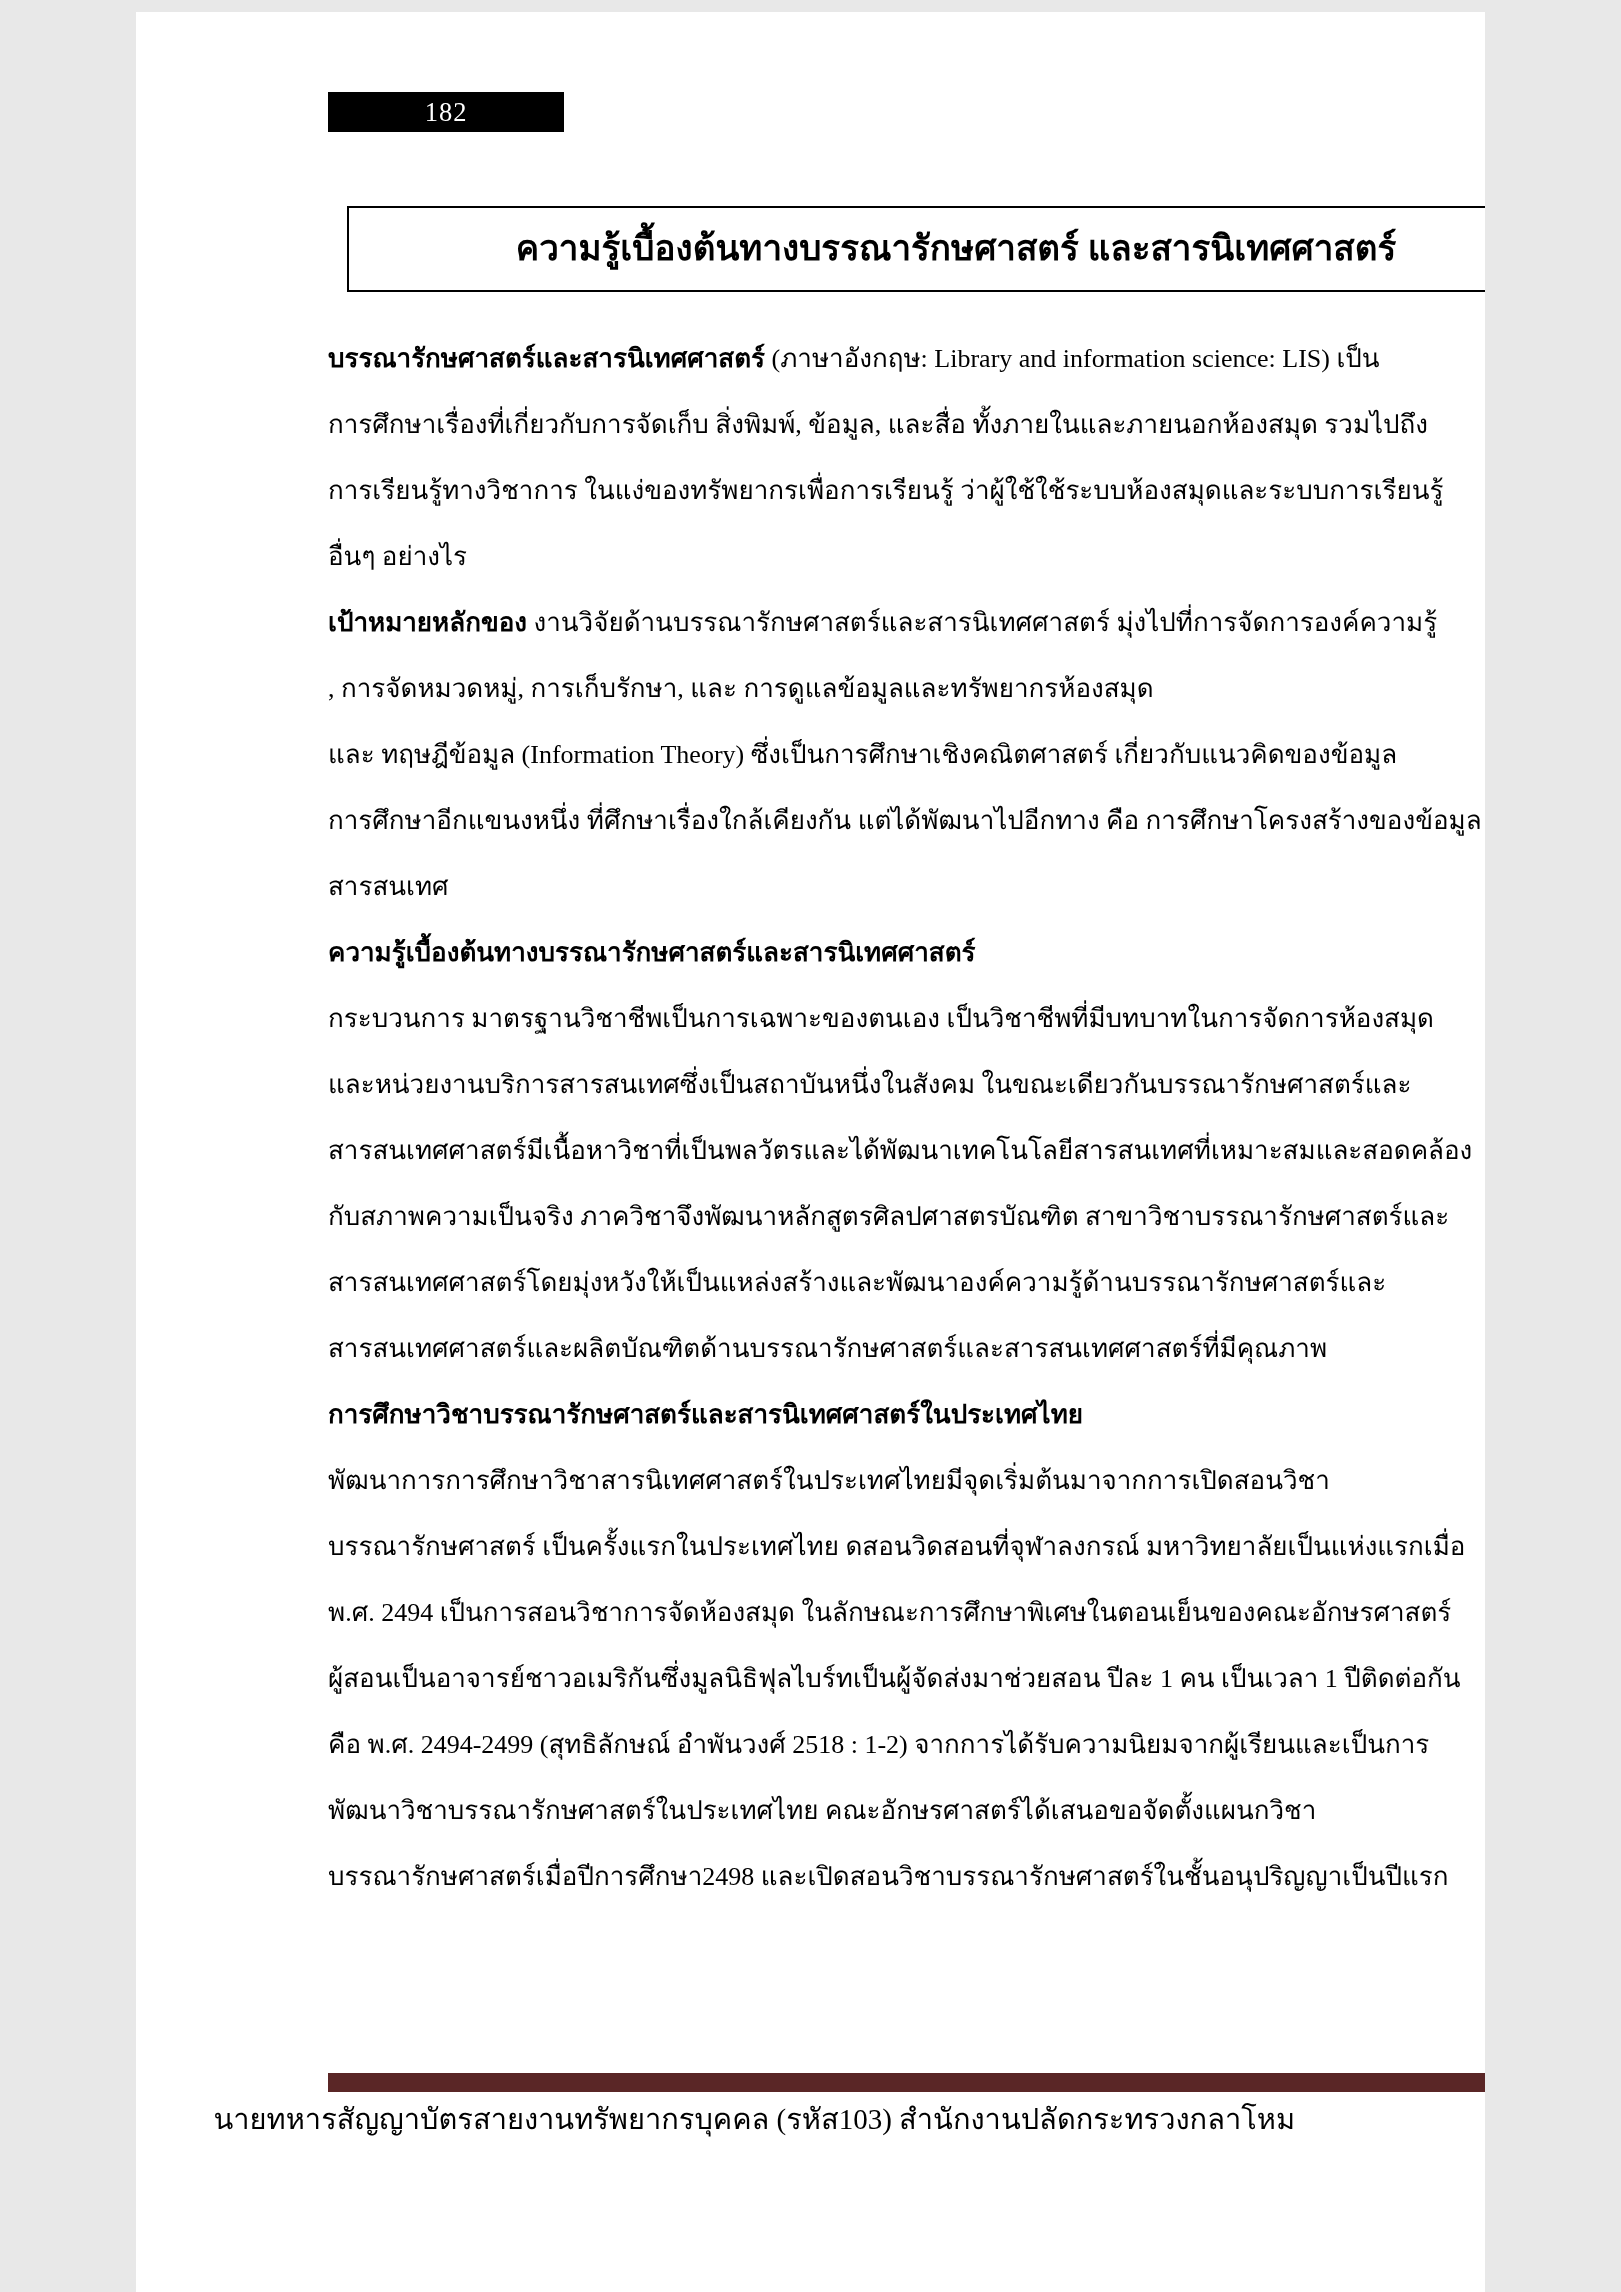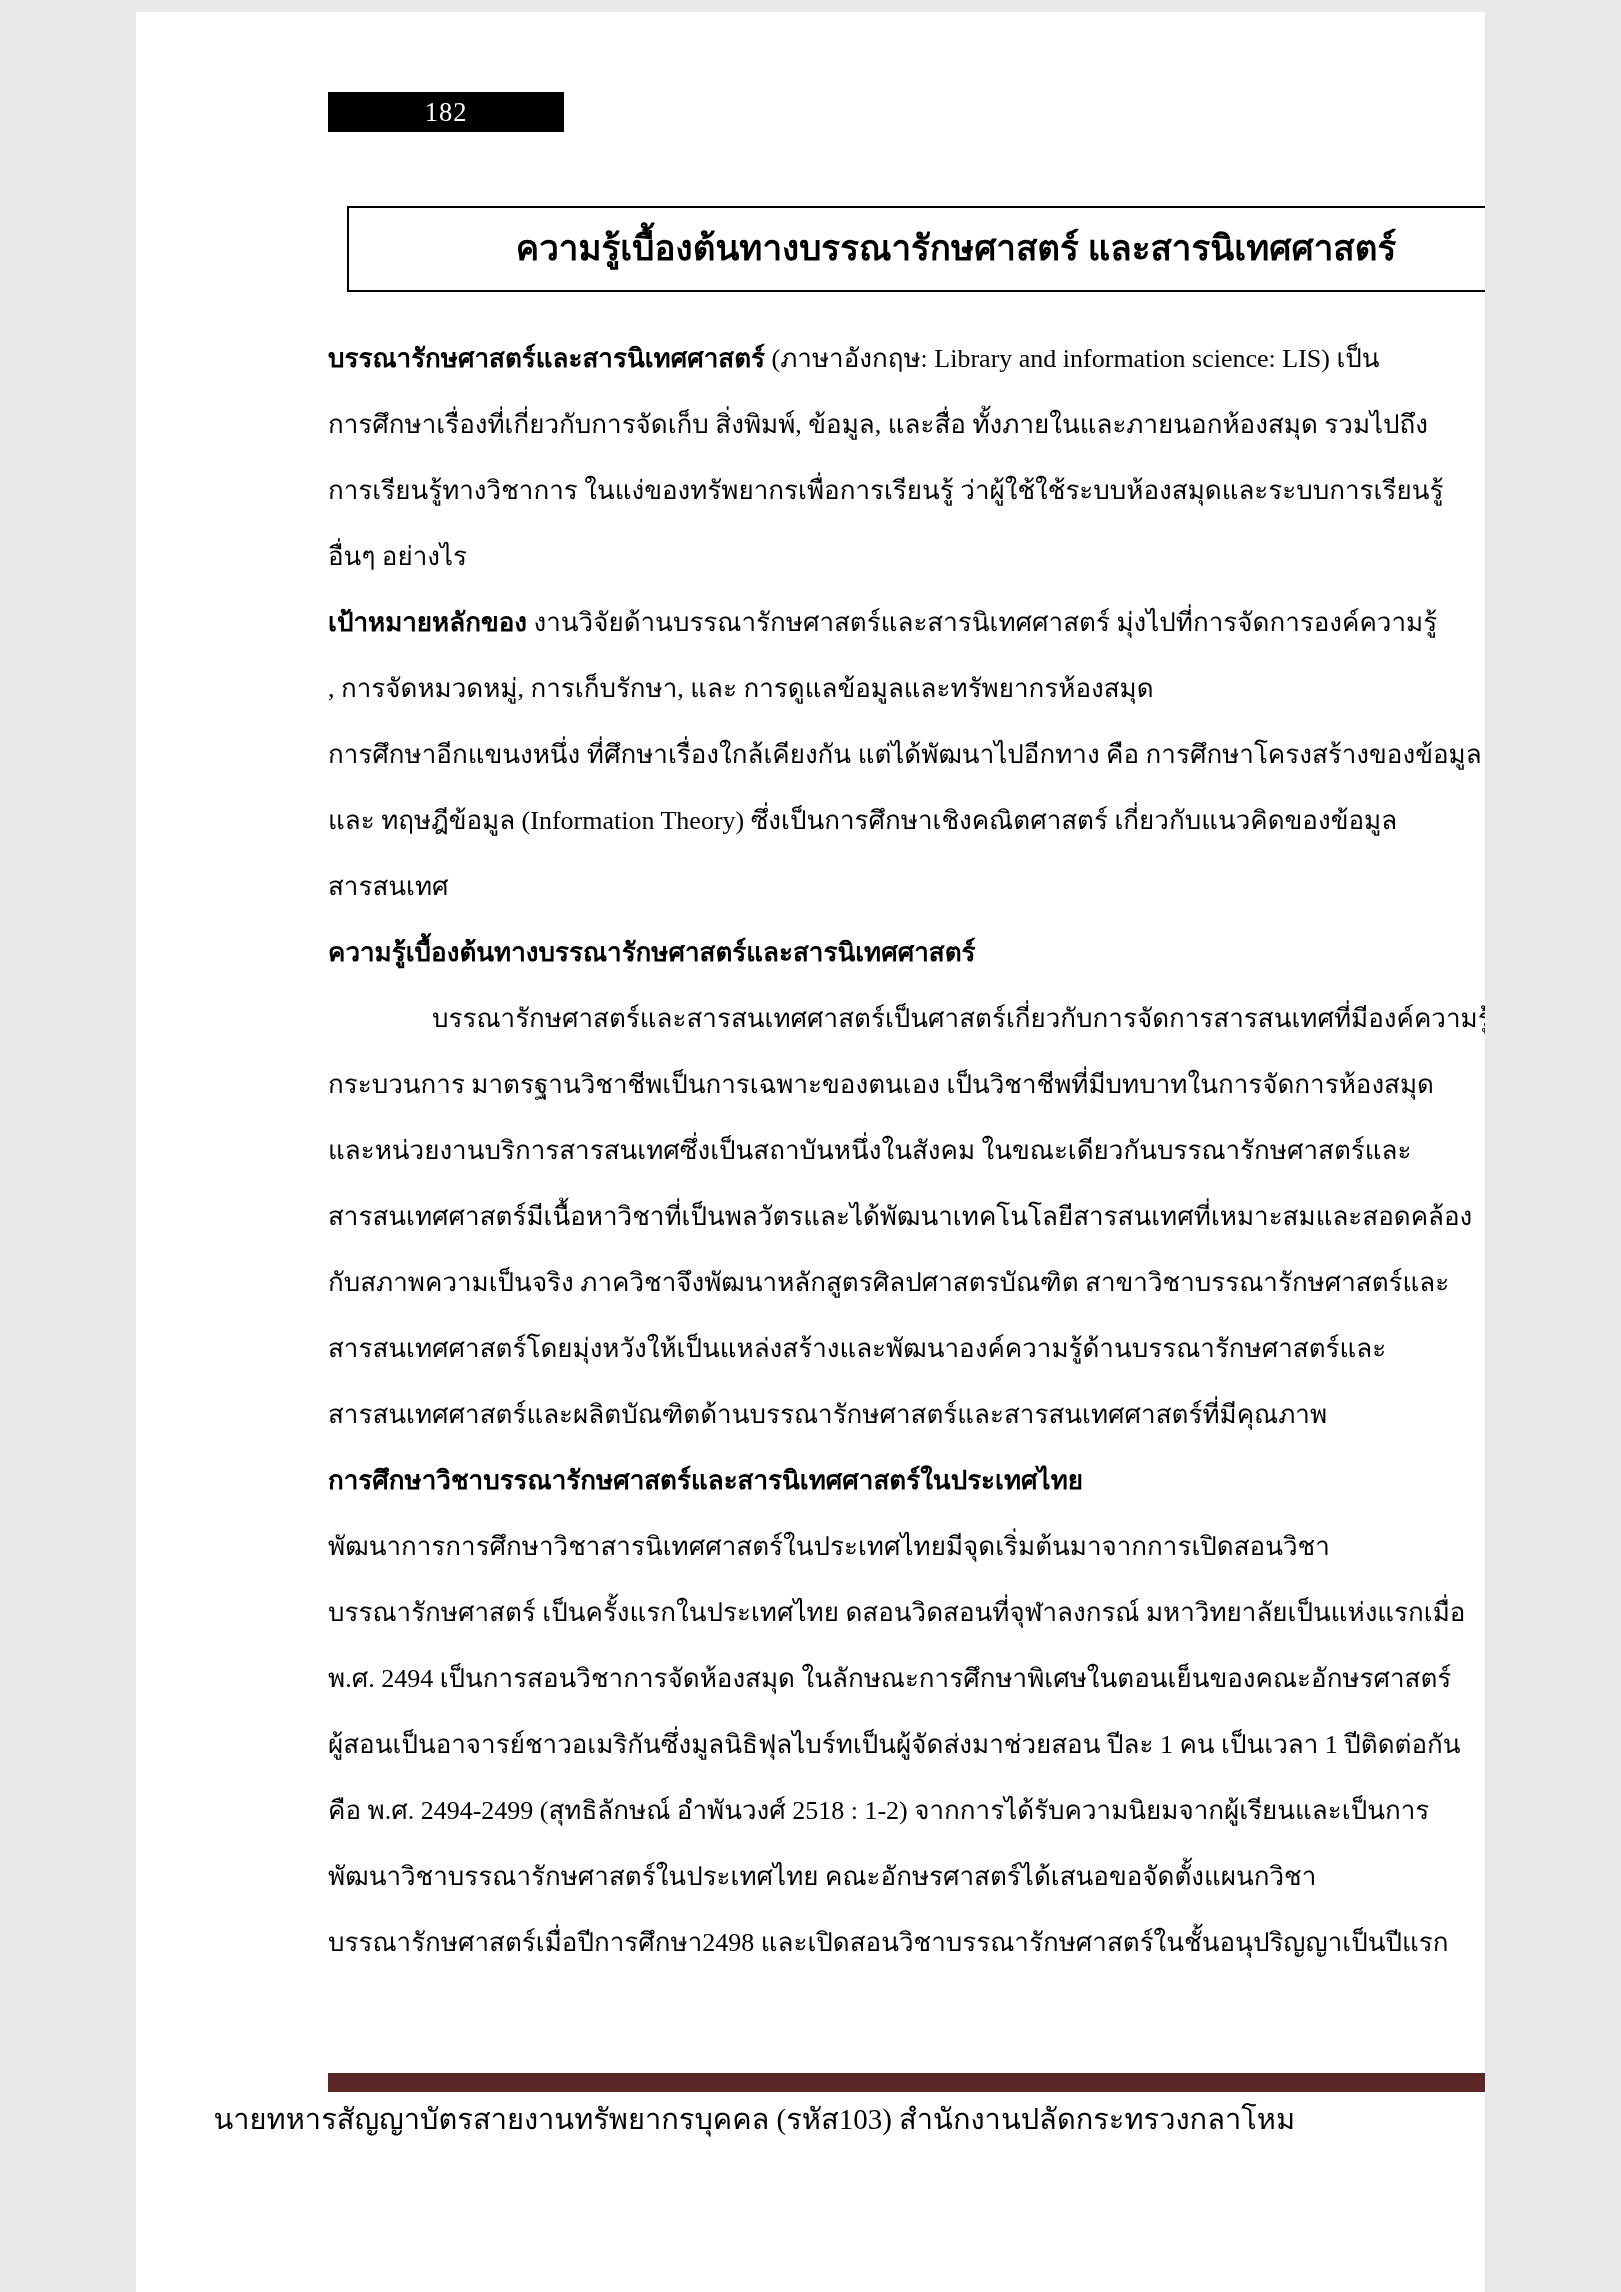--- a/index.html
+++ b/index.html
@@ -87,25 +87,24 @@
     <span>ความรู้เบื้องต้นทางบรรณารักษศาสตร์ และสารนิเทศศาสตร์</span>
   </div>
 
   <div class="doc-body">
       <div class="line"><span class="seg-bold">บรรณารักษศาสตร์และสารนิเทศศาสตร์</span><span> (ภาษาอังกฤษ: Library and information science: LIS) เป็น</span></div>
       <div class="line"><span>การศึกษาเรื่องที่เกี่ยวกับการจัดเก็บ สิ่งพิมพ์, ข้อมูล, และสื่อ ทั้งภายในและภายนอกห้องสมุด รวมไปถึง</span></div>
       <div class="line"><span>การเรียนรู้ทางวิชาการ ในแง่ของทรัพยากรเพื่อการเรียนรู้ ว่าผู้ใช้ใช้ระบบห้องสมุดและระบบการเรียนรู้</span></div>
       <div class="line"><span>อื่นๆ อย่างไร</span></div>
       <div class="line"><span class="seg-bold">เป้าหมายหลักของ</span><span> งานวิจัยด้านบรรณารักษศาสตร์และสารนิเทศศาสตร์ มุ่งไปที่การจัดการองค์ความรู้</span></div>
       <div class="line"><span>, การจัดหมวดหมู่, การเก็บรักษา, และ การดูแลข้อมูลและทรัพยากรห้องสมุด</span></div>
+      <div class="line"><span>และ ทฤษฎีข้อมูล (Information Theory) ซึ่งเป็นการศึกษาเชิงคณิตศาสตร์ เกี่ยวกับแนวคิดของข้อมูล</span></div>
       <div class="line"><span>การศึกษาอีกแขนงหนึ่ง ที่ศึกษาเรื่องใกล้เคียงกัน แต่ได้พัฒนาไปอีกทาง คือ การศึกษาโครงสร้างของข้อมูล</span></div>
-      <div class="line"><span>และ ทฤษฎีข้อมูล (Information Theory) ซึ่งเป็นการศึกษาเชิงคณิตศาสตร์ เกี่ยวกับแนวคิดของข้อมูล</span></div>
       <div class="line"><span>สารสนเทศ</span></div>
       <div class="line heading"><span class="seg-bold">ความรู้เบื้องต้นทางบรรณารักษศาสตร์และสารนิเทศศาสตร์</span></div>
-      <div class="line indent"><span>บรรณารักษศาสตร์และสารสนเทศศาสตร์เป็นศาสตร์เกี่ยวกับการจัดการสารสนเทศที่มีองค์ความรู้</span></div>
       <div class="line"><span>กระบวนการ มาตรฐานวิชาชีพเป็นการเฉพาะของตนเอง เป็นวิชาชีพที่มีบทบาทในการจัดการห้องสมุด</span></div>
       <div class="line"><span>และหน่วยงานบริการสารสนเทศซึ่งเป็นสถาบันหนึ่งในสังคม ในขณะเดียวกันบรรณารักษศาสตร์และ</span></div>
       <div class="line"><span>สารสนเทศศาสตร์มีเนื้อหาวิชาที่เป็นพลวัตรและได้พัฒนาเทคโนโลยีสารสนเทศที่เหมาะสมและสอดคล้อง</span></div>
       <div class="line"><span>กับสภาพความเป็นจริง ภาควิชาจึงพัฒนาหลักสูตรศิลปศาสตรบัณฑิต สาขาวิชาบรรณารักษศาสตร์และ</span></div>
       <div class="line"><span>สารสนเทศศาสตร์โดยมุ่งหวังให้เป็นแหล่งสร้างและพัฒนาองค์ความรู้ด้านบรรณารักษศาสตร์และ</span></div>
       <div class="line"><span>สารสนเทศศาสตร์และผลิตบัณฑิตด้านบรรณารักษศาสตร์และสารสนเทศศาสตร์ที่มีคุณภาพ</span></div>
       <div class="line heading"><span class="seg-bold">การศึกษาวิชาบรรณารักษศาสตร์และสารนิเทศศาสตร์ในประเทศไทย</span></div>
       <div class="line"><span>พัฒนาการการศึกษาวิชาสารนิเทศศาสตร์ในประเทศไทยมีจุดเริ่มต้นมาจากการเปิดสอนวิชา</span></div>
       <div class="line"><span>บรรณารักษศาสตร์ เป็นครั้งแรกในประเทศไทย ดสอนวิดสอนที่จุฬาลงกรณ์ มหาวิทยาลัยเป็นแห่งแรกเมื่อ</span></div>
       <div class="line"><span>พ.ศ. 2494 เป็นการสอนวิชาการจัดห้องสมุด ในลักษณะการศึกษาพิเศษในตอนเย็นของคณะอักษรศาสตร์</span></div>

